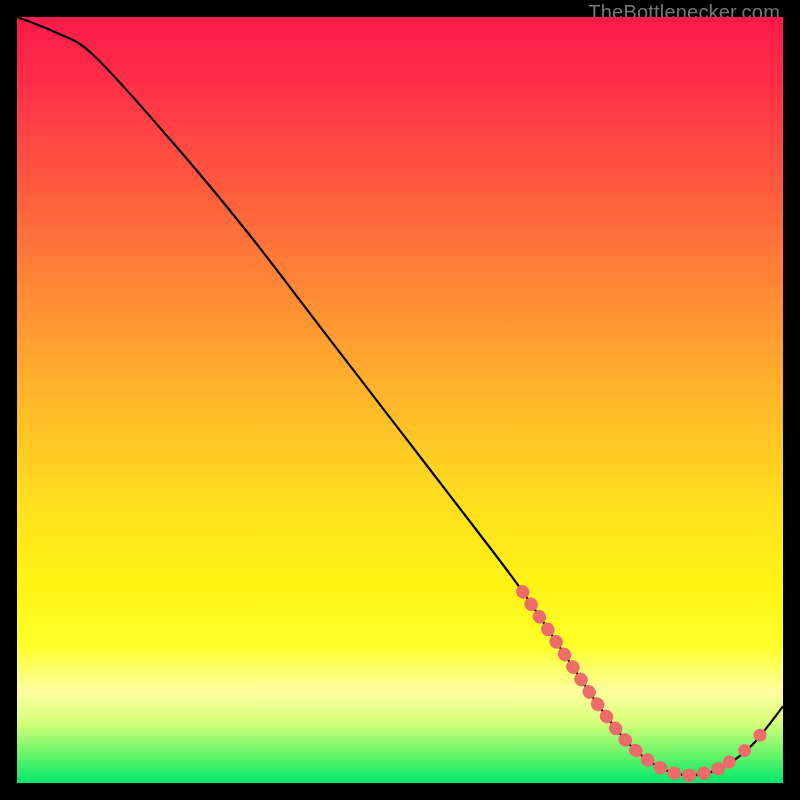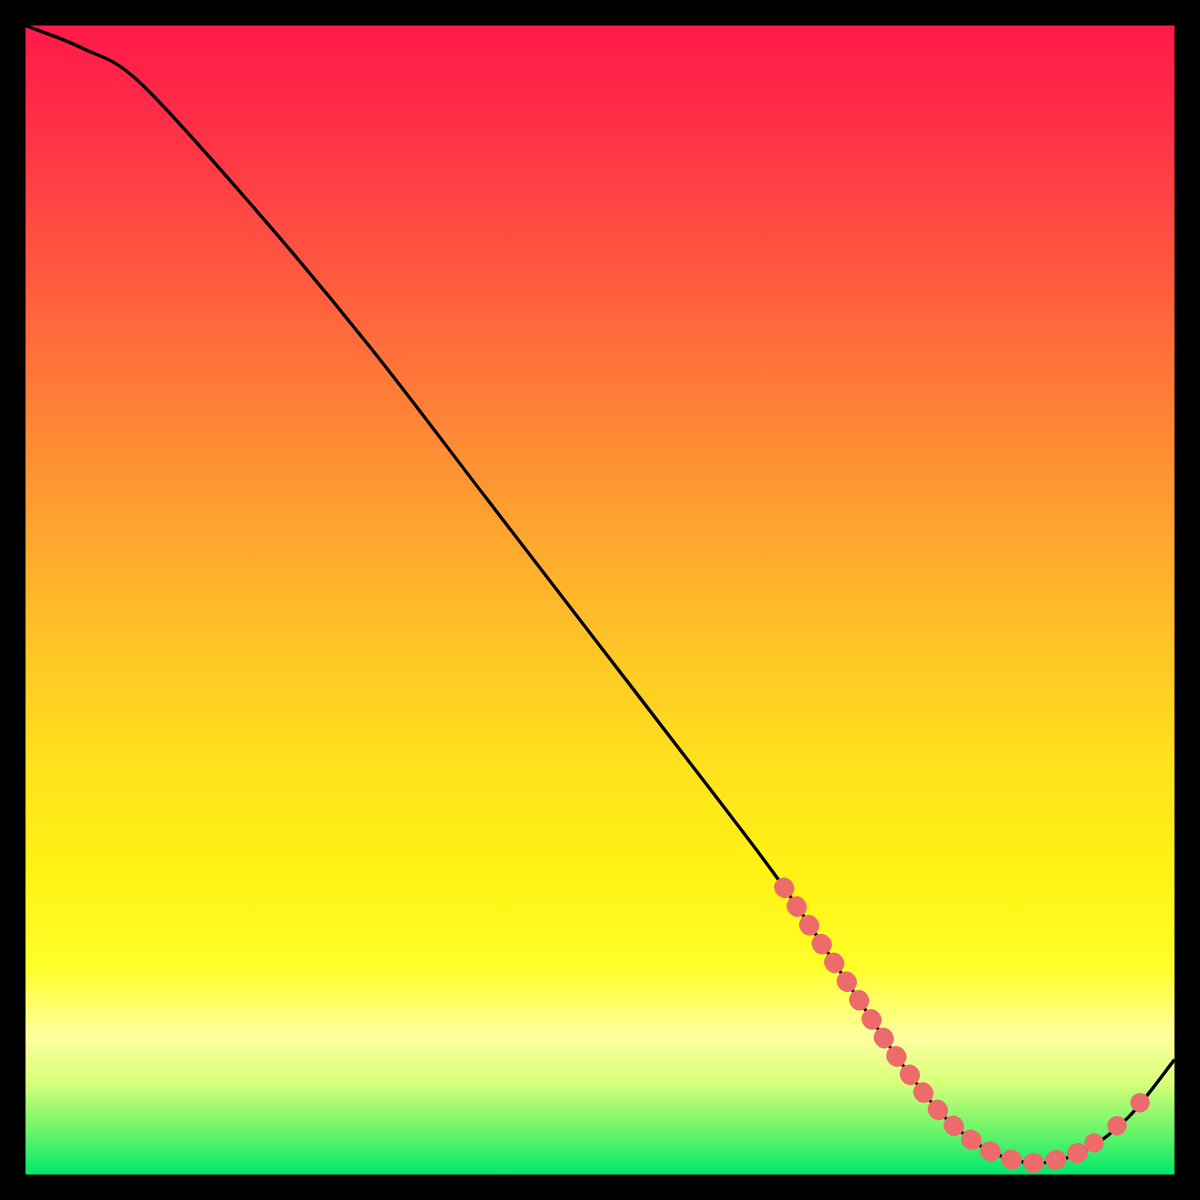--- a/index.html
+++ b/index.html
@@ -55,20 +55,21 @@
     left: 0; top: 0;
     width: 766px;
     height: 766px;
     overflow: visible;
   }
 </style>
 </head>
 <body>
 
 <div class="stage">
+  <div class="watermark">TheBottlenecker.com</div>
 
   <div class="plot">
     <svg class="curve" viewBox="0 0 766 766">
       <path id="main-path" fill="none" stroke="#000" stroke-width="2.2" d="M 0 0 C 6.383333333333334 2.5533333333333417, 25.53333333333334 8.936666666666707, 38.300000000000004 15.32000000000005 C 51.06666666666667 21.703333333333394, 57.45 20.426666666666733, 76.60000000000001 38.30000000000007 C 95.75000000000001 56.1733333333334, 127.66666666666669 93.19666666666673, 153.20000000000002 122.56000000000006 C 178.73333333333335 151.92333333333337, 204.26666666666665 182.56333333333336, 229.79999999999998 214.48000000000002 C 255.33333333333331 246.39666666666668, 280.8666666666667 280.8666666666667, 306.40000000000003 314.06 C 331.9333333333334 347.25333333333333, 357.4666666666667 380.44666666666666, 383 413.64 C 408.5333333333333 446.8333333333333, 439.1733333333333 486.41, 459.59999999999997 513.22 C 480.02666666666664 540.03, 490.24 552.7966666666666, 505.56 574.5 C 520.88 596.2033333333334, 538.7533333333333 624.2900000000001, 551.52 643.44 C 564.2866666666666 662.59, 571.9466666666666 675.3566666666667, 582.16 689.4 C 592.3733333333333 703.4433333333333, 602.5866666666667 717.4866666666667, 612.8000000000001 727.7 C 623.0133333333334 737.9133333333334, 633.2266666666666 745.5733333333333, 643.4399999999999 750.68 C 653.6533333333333 755.7866666666666, 663.8666666666667 758.34, 674.08 758.34 C 684.2933333333334 758.34, 694.5066666666667 755.7866666666666, 704.72 750.68 C 714.9333333333334 745.5733333333333, 725.1466666666666 737.9133333333334, 735.36 727.7 C 745.5733333333334 717.4866666666667, 760.8933333333333 695.7833333333333, 766 689.4"></path>
       <path id="hl-path" fill="none" stroke="#ee6b6b" stroke-width="13" stroke-linecap="round" stroke-linejoin="round" stroke-dasharray="1 14" d="M 505.56 574.5 C 513.22 585.99, 538.7533333333333 624.2900000000001, 551.52 643.44 C 564.2866666666666 662.59, 571.9466666666666 675.3566666666667, 582.16 689.4 C 592.3733333333333 703.4433333333333, 602.5866666666667 717.4866666666667, 612.8000000000001 727.7 C 623.0133333333334 737.9133333333334, 633.2266666666666 745.5733333333333, 643.4399999999999 750.68 C 653.6533333333333 755.7866666666666, 663.8666666666667 758.34, 674.08 758.34 C 684.2933333333334 758.34, 699.6133333333333 751.9566666666666, 704.72 750.68"></path>
 
       <circle id="dot1" r="6.5" fill="#ee6b6b" cx="712.38" cy="744.935"></circle>
       <circle id="dot2" r="6.5" fill="#ee6b6b" cx="727.6999999999999" cy="733.445"></circle>
       <circle id="dot3" r="6.5" fill="#ee6b6b" cx="743.02" cy="718.125"></circle>
     </svg>

